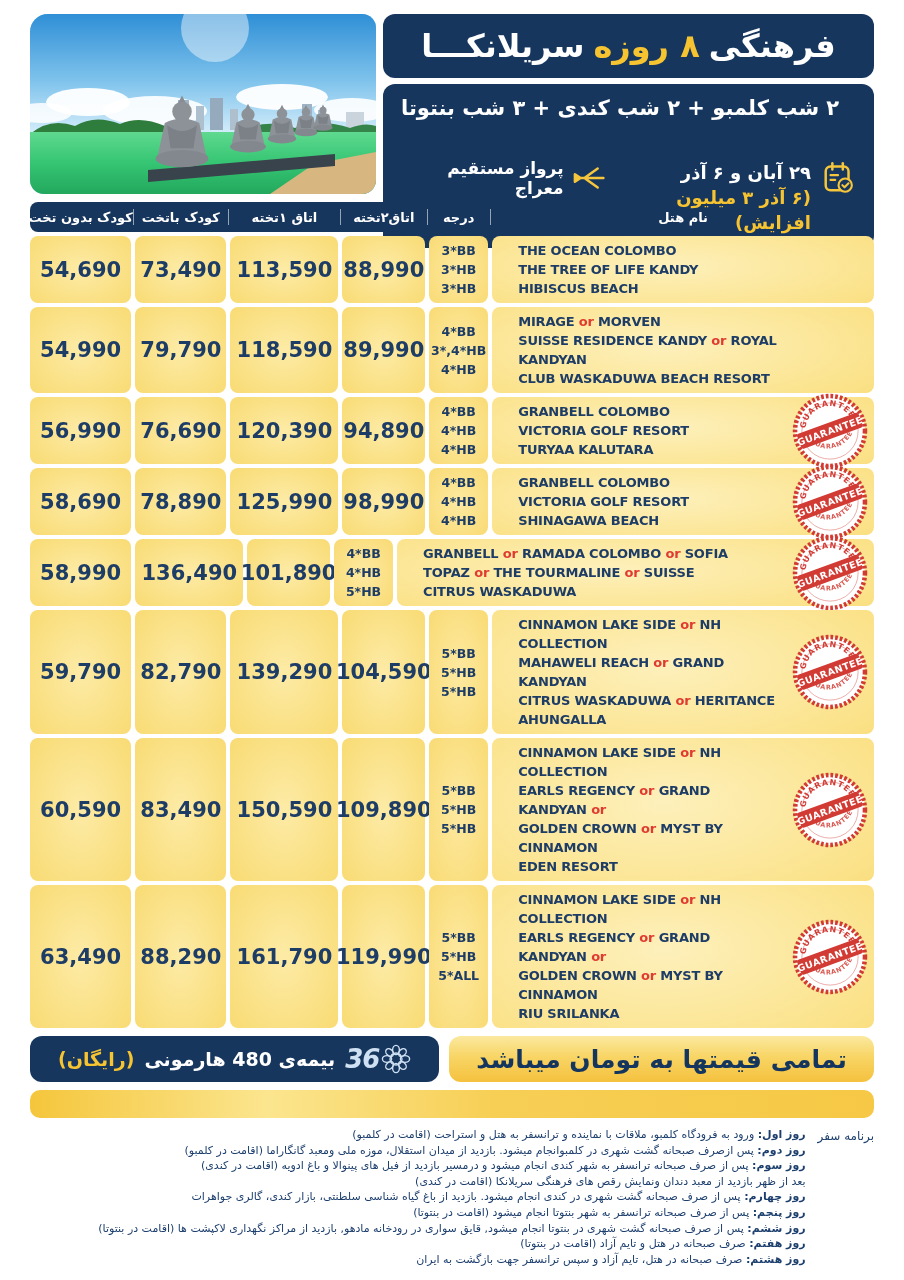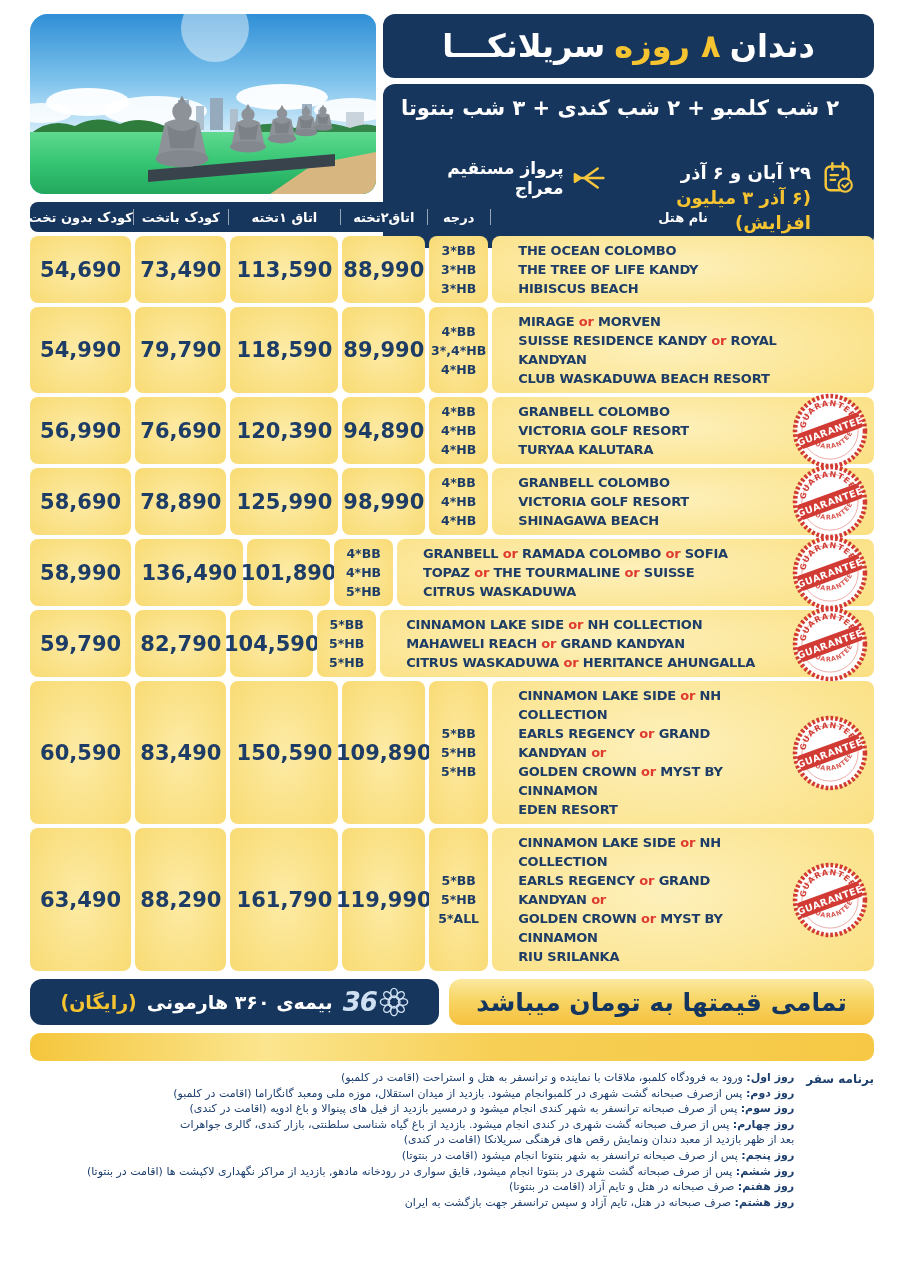--- a/index.html
+++ b/index.html
@@ -50,21 +50,21 @@
   .logo360{display:flex;direction:ltr;align-items:center;gap:2px;}
   .logo360 .digits{font-weight:bold;font-style:italic;font-size:26px;color:#cfe0f2;letter-spacing:-1px;}
   .toman{flex:1;background:linear-gradient(180deg,#fbe9a0 0%,#f8d songs 0,#f8d565 45%,#f5c13e 100%);border-radius:12px;display:flex;align-items:center;justify-content:center;color:#14355e;font-weight:bold;font-size:25px;direction:rtl;
          background:linear-gradient(180deg,#fbe9a0 0%,#f8d565 45%,#f5c13e 100%);}
   .goldbar{height:28px;border-radius:10px;margin-top:8px;background:linear-gradient(90deg,#f5c63c 0%,#fbe58e 28%,#f7cf55 55%,#fbe global 0,#f6c845 100%);
          background:linear-gradient(90deg,#f5c63c 0%,#fbe58e 28%,#f7cf55 55%,#f6c845 100%);}
 
   
   .texts{direction:rtl;margin-top:9px;color:#1d3f6e;font-size:11px;line-height:1.42;text-align:right;}
   .itin{display:flex;gap:12px;align-items:flex-start;}
-  .itin-label{font-weight:bold;font-size:12px;white-space:nowrap;padding-top:1px;}
+  .itin-label{font-weight:normal;font-size:12px;white-space:nowrap;padding-top:1px;}
   .itin-lines{flex:1;}
   .t-line b{font-weight:bold;}
 </style>
 </head>
 <body>
 
 <div class="page">
 
   <div class="hero">
     <div class="photo">
@@ -109,21 +109,21 @@
         <path d="M118,156 L305,140 L305,152 L118,168 Z" fill="#39434c"></path>
         <use href="#bud" transform="translate(152,132) scale(1.15)"></use>
         <use href="#bud" transform="translate(218,124) scale(0.78)"></use>
         <use href="#bud" transform="translate(252,118) scale(0.62)"></use>
         <use href="#bud" transform="translate(276,113) scale(0.5)"></use>
         <use href="#bud" transform="translate(293,109) scale(0.42)"></use>
       </svg>
     </div>
     <div class="head-right">
       <div class="title-box">
-        <span>دندان</span>
+        <span>فرهنگی</span>
         <span class="hl">۸ روزه</span>
         <span>سریلانکـــا</span>
       </div>
       <div class="detail-box">
         <div class="subtitle">۲ شب کلمبو + ۲ شب کندی + ۳ شب بنتوتا</div>
         <div class="detail-row">
           <div class="dates">
             <svg width="38" height="38" viewBox="0 0 38 38">
               <rect x="6" y="7" width="24" height="25" rx="5" fill="none" stroke="#f5c63c" stroke-width="2.6"></rect>
               <line x1="13" y1="3.5" x2="13" y2="10" stroke="#f5c63c" stroke-width="2.6" stroke-linecap="round"></line>
@@ -298,20 +298,21 @@
         <rect x="7" y="39" width="86" height="21" rx="3.5" fill="#d23b34"></rect>
         <text x="50" y="54.5" font-size="12.5" font-weight="bold" fill="#ffffff" text-anchor="middle" letter-spacing=".6">GUARANTEE</text>
       </g>
     </g>
   </svg>
           </div>
         </div>
         <div class="trow">
           <div class="cell pc c0">59,790</div>
           <div class="cell pc c1">82,790</div>
+          <div class="cell pc c2">139,290</div>
           <div class="cell pc c3">104,590</div>
           <div class="cell gc c4">
             <div>5*BB</div>
             <div>5*HB</div>
             <div>5*HB</div>
           </div>
           <div class="cell hcell2 c5">
             <div>CINNAMON LAKE SIDE <span class="or">or</span> NH COLLECTION</div>
             <div>MAHAWELI REACH <span class="or">or</span> GRAND KANDYAN</div>
             <div>CITRUS WASKADUWA <span class="or">or</span> HERITANCE AHUNGALLA</div>
@@ -428,37 +429,37 @@
             <ellipse cx="15" cy="24" rx="3.4" ry="4.6"></ellipse>
             <ellipse cx="6" cy="15" rx="4.6" ry="3.4"></ellipse>
             <ellipse cx="24" cy="15" rx="4.6" ry="3.4"></ellipse>
             <ellipse cx="8.6" cy="8.6" rx="3.2" ry="4.4" transform="rotate(-45 8.6 8.6)"></ellipse>
             <ellipse cx="21.4" cy="21.4" rx="3.2" ry="4.4" transform="rotate(-45 21.4 21.4)"></ellipse>
             <ellipse cx="21.4" cy="8.6" rx="3.2" ry="4.4" transform="rotate(45 21.4 8.6)"></ellipse>
             <ellipse cx="8.6" cy="21.4" rx="3.2" ry="4.4" transform="rotate(45 8.6 21.4)"></ellipse>
           </g>
         </svg>
       </span>
-      <span>بیمه‌ی ۳۶۰ هارمونی</span>
+      <span>بیمه‌ی 480 هارمونی</span>
       <span class="free">(رایگان)</span>
     </div>
     <div class="toman">تمامی قیمتها به تومان میباشد</div>
   </div>
 
   <div class="goldbar"></div>
 
   <div class="texts">
     <div class="itin">
       <div class="itin-label">برنامه سفر</div>
       <div class="itin-lines" id="itin-lines">
           <div class="t-line"><b>روز اول:</b> ورود به فرودگاه کلمبو، ملاقات با نماینده و ترانسفر به هتل و استراحت (اقامت در کلمبو)</div>
           <div class="t-line"><b>روز دوم:</b> پس ازصرف صبحانه گشت شهری در کلمبوانجام میشود. بازدید از میدان استقلال، موزه ملی ومعبد گانگاراما (اقامت در کلمبو)</div>
           <div class="t-line"><b>روز سوم:</b> پس از صرف صبحانه ترانسفر به شهر کندی انجام میشود و درمسیر بازدید از فیل های پینوالا و باغ ادویه (اقامت در کندی)</div>
+          <div class="t-line">بعد از ظهر بازدید از معبد دندان ونمایش رقص های فرهنگی سریلانکا (اقامت در کندی)</div>
           <div class="t-line"><b>روز چهارم:</b> پس از صرف صبحانه گشت شهری در کندی انجام میشود. بازدید از باغ گیاه شناسی سلطنتی، بازار کندی، گالری جواهرات</div>
-          <div class="t-line">بعد از ظهر بازدید از معبد دندان ونمایش رقص های فرهنگی سریلانکا (اقامت در کندی)</div>
           <div class="t-line"><b>روز پنجم:</b> پس از صرف صبحانه ترانسفر به شهر بنتوتا انجام میشود (اقامت در بنتوتا)</div>
           <div class="t-line"><b>روز ششم:</b> پس از صرف صبحانه گشت شهری در بنتوتا انجام میشود, قایق سواری در رودخانه مادهو, بازدید از مراکز نگهداری لاکپشت ها (اقامت در بنتوتا)</div>
           <div class="t-line"><b>روز هفتم:</b> صرف صبحانه در هتل و تایم آزاد (اقامت در بنتوتا)</div>
           <div class="t-line"><b>روز هشتم:</b> صرف صبحانه در هتل، تایم آزاد و سپس ترانسفر جهت بازگشت به ایران</div>
         </div>
     </div>
 
   </div>
 
 </div>

